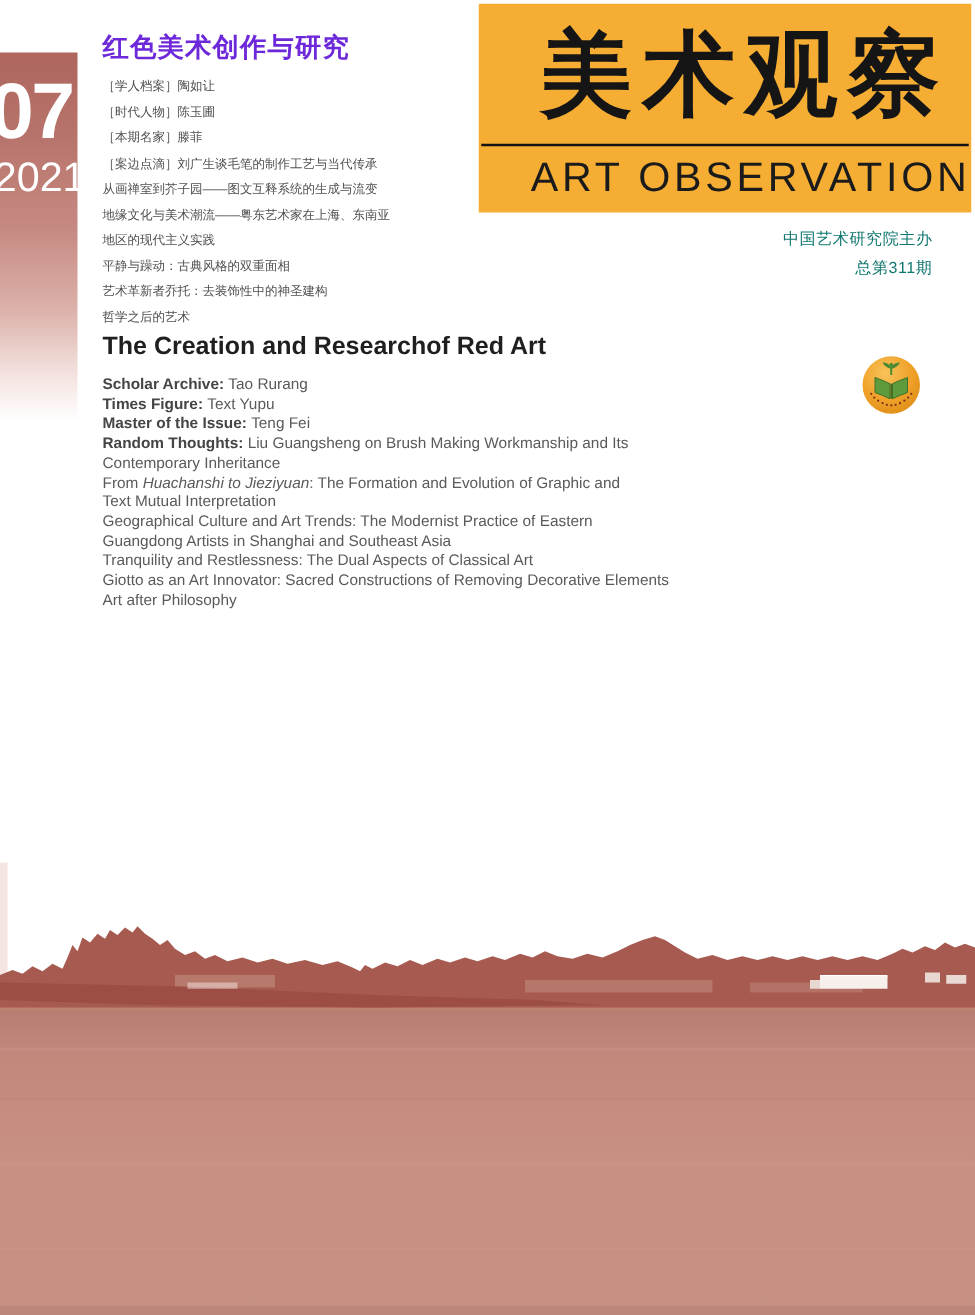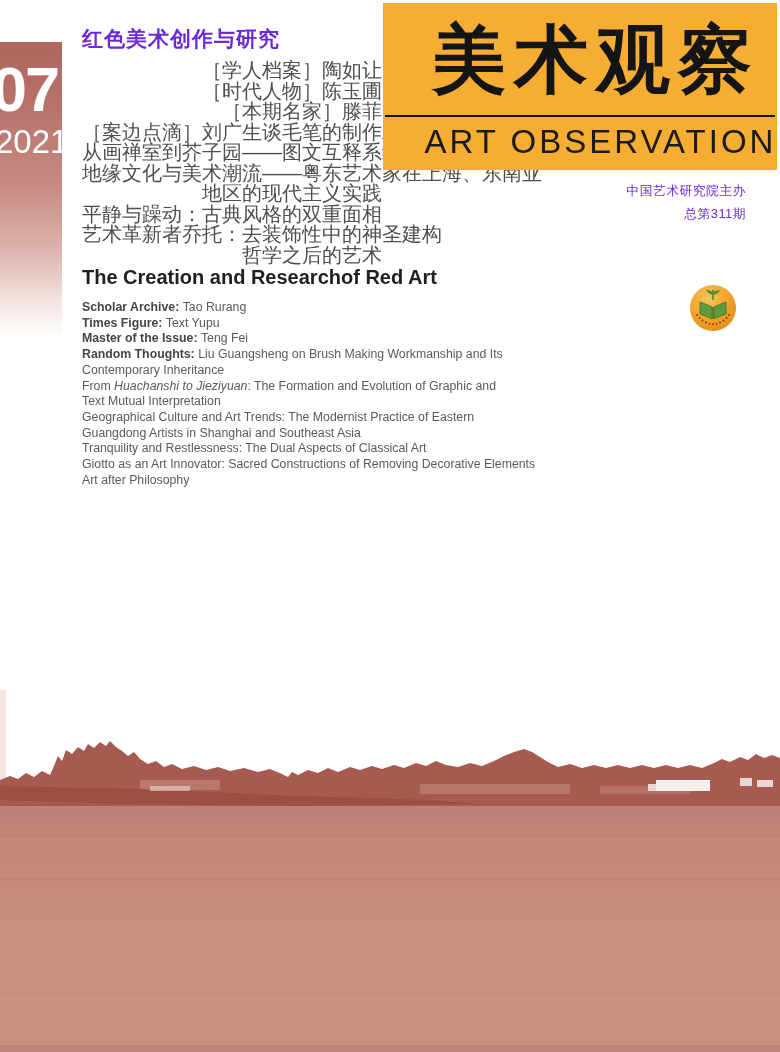--- a/index.html
+++ b/index.html
@@ -27,26 +27,26 @@
     padding-top:4px;white-space:nowrap;margin-left:32px;
   }
   .masthead-rule{border-top:2px solid #141414;margin:0 2px;}
   .masthead-en{
     text-align:center;font-size:33px;letter-spacing:3px;color:#1b1b1b;
     padding:6px 0 9px 0;white-space:nowrap;margin-left:41px;
   }
   
   .publisher{
     position:absolute;right:34px;top:180px;text-align:right;
-    font-size:12.8px;line-height:22.8px;color:#6d28d9;letter-spacing:0.5px;
+    font-size:12.8px;line-height:22.8px;color:#0f766e;letter-spacing:0.5px;
   }
   
   .cn-section{position:absolute;left:82px;top:26px;width:300px;}
   .cn-title{font-size:21px;font-weight:bold;color:#6d28d9;letter-spacing:1px;line-height:1.2;}
-  .cn-list{margin-top:9px;font-size:20px;line-height:20.5px;color:#4f4f4f;white-space:nowrap;text-align:right;}
+  .cn-list{margin-top:9px;font-size:10px;line-height:20.5px;color:#4f4f4f;white-space:nowrap;}
   
   .en-section{position:absolute;left:82px;top:265px;width:480px;}
   .en-title{font-size:20px;font-weight:bold;color:#1f1f1f;line-height:1.2;margin-bottom:11px;}
   .en-list{font-size:12.3px;line-height:15.7px;color:#5a5a5a;white-space:nowrap;}
   .seg-b{font-weight:bold;color:#454545;}
   .seg-i{font-style:italic;}
   .seg-n{}
   
   .award-logo{position:absolute;left:687px;top:281px;width:52px;height:52px;}
   .landscape{position:absolute;left:0;top:560px;width:780px;height:492px;display:block;}

